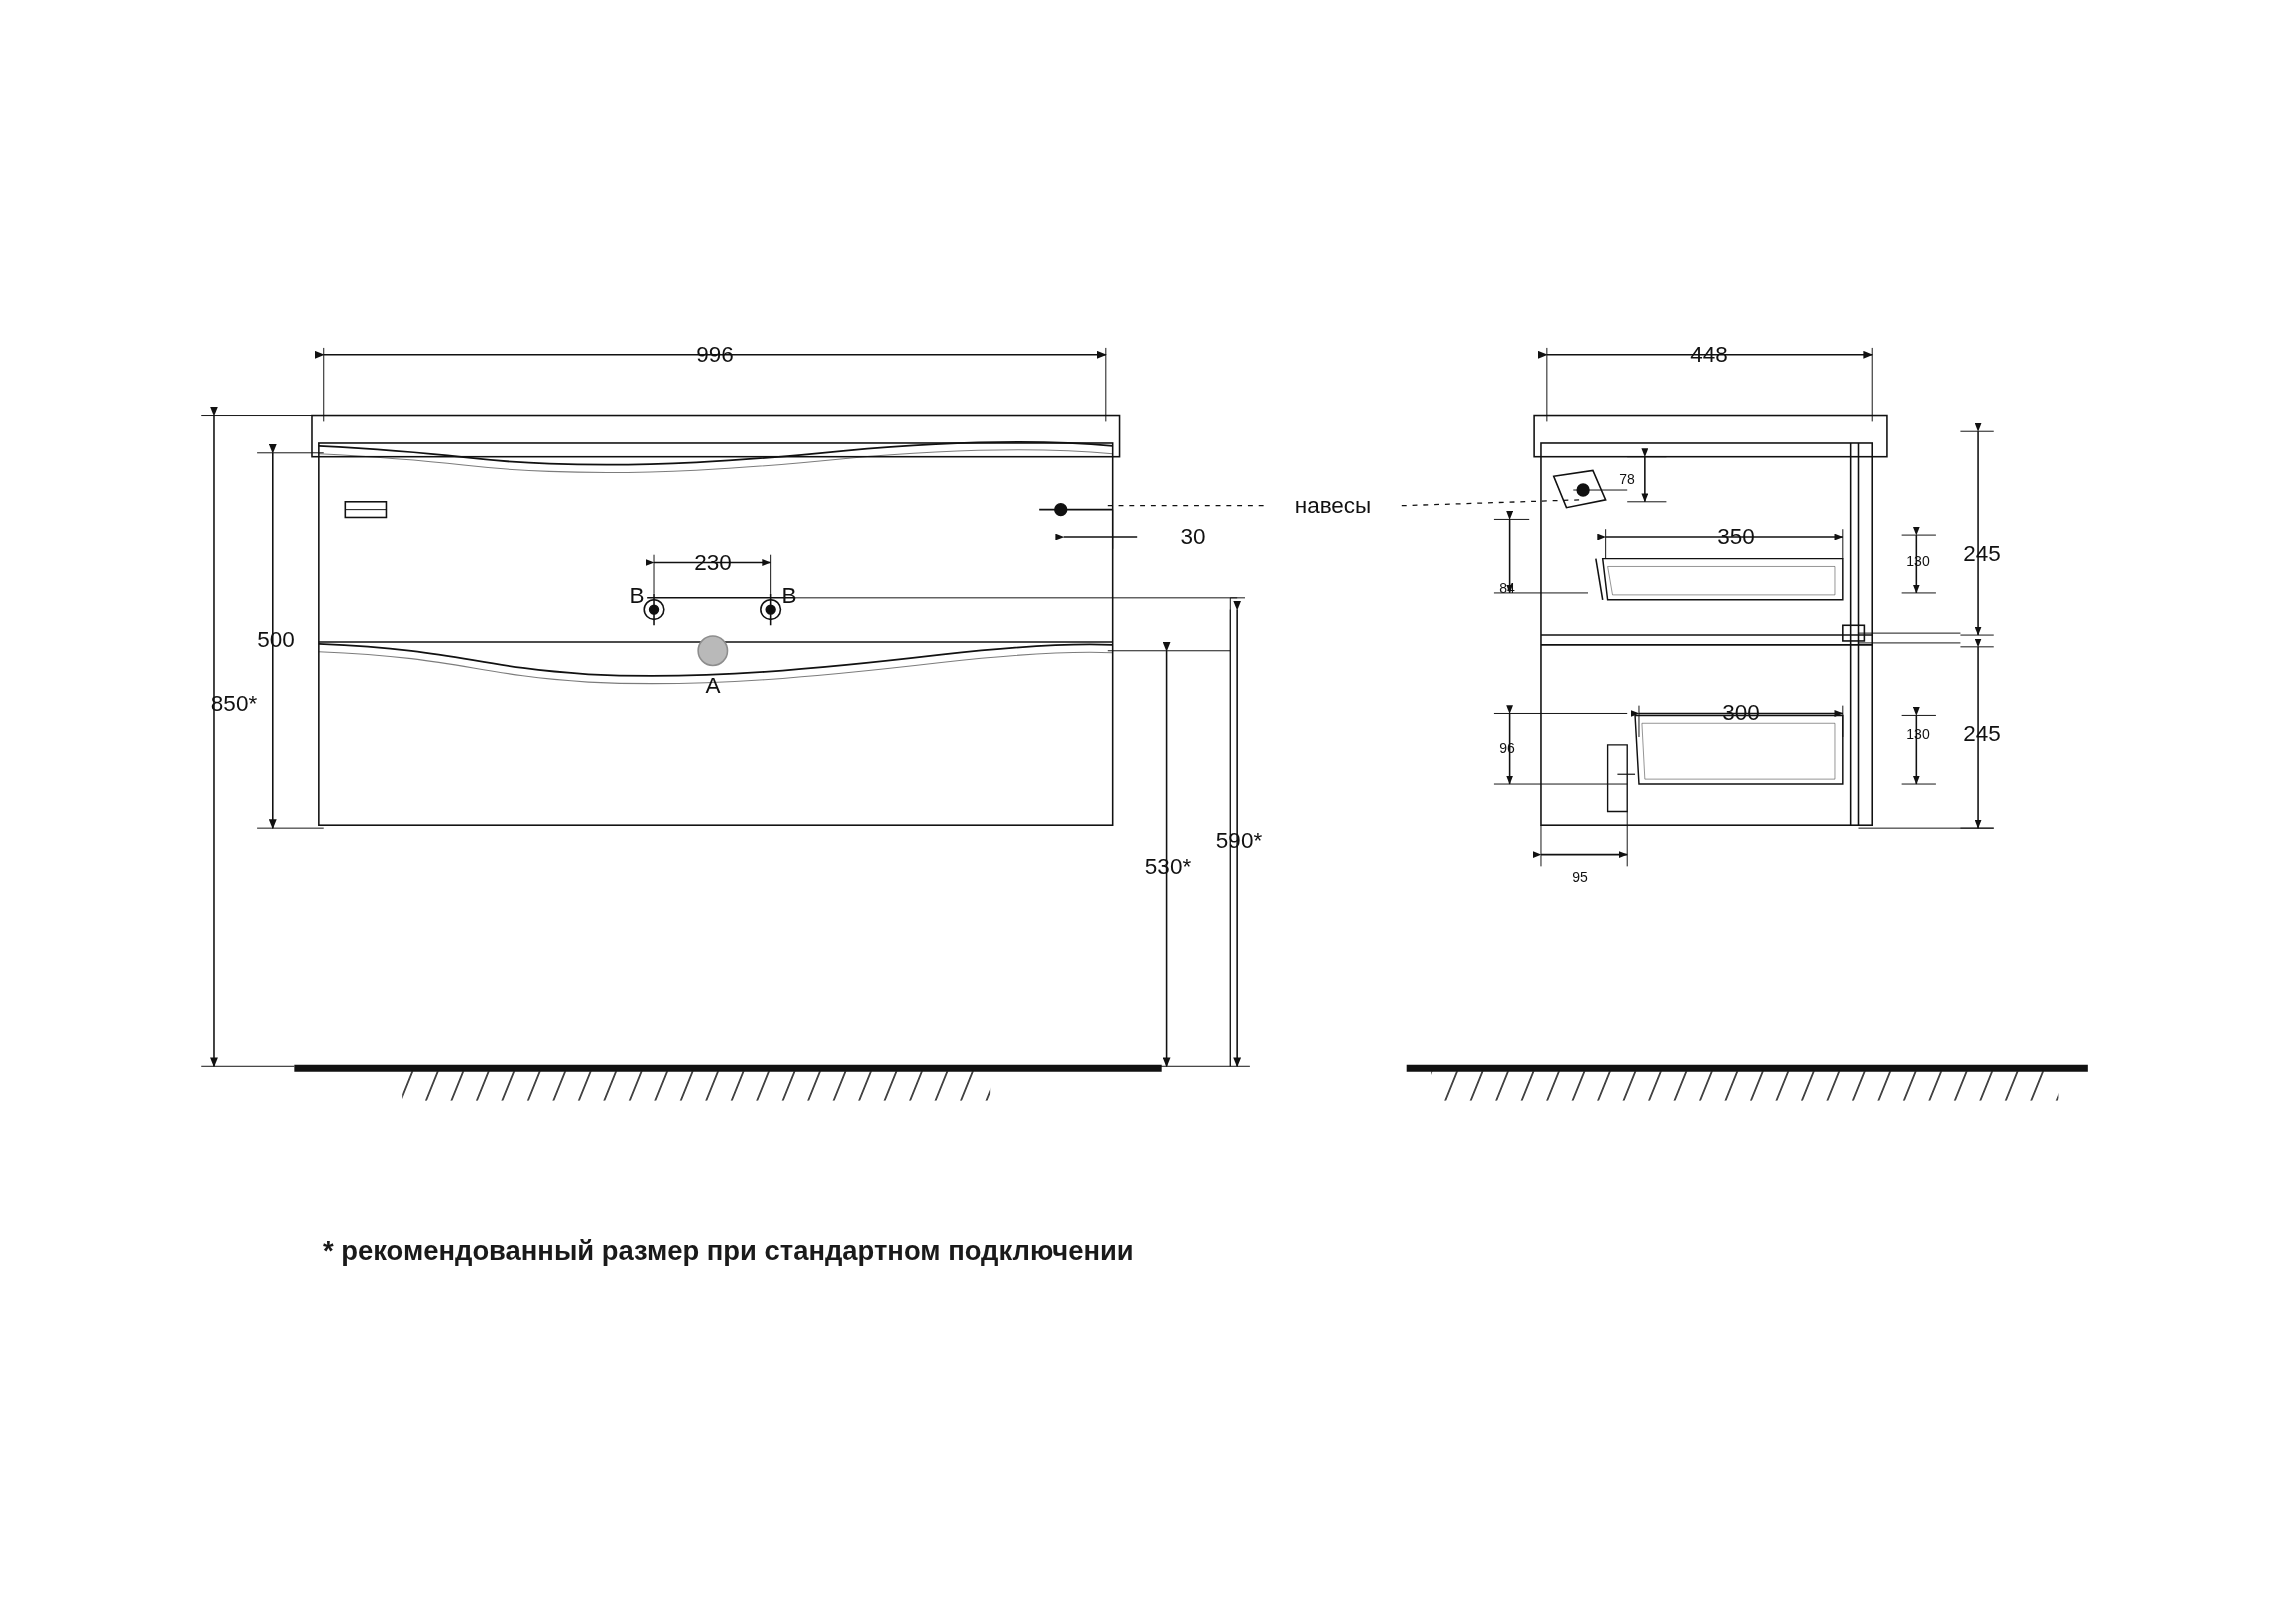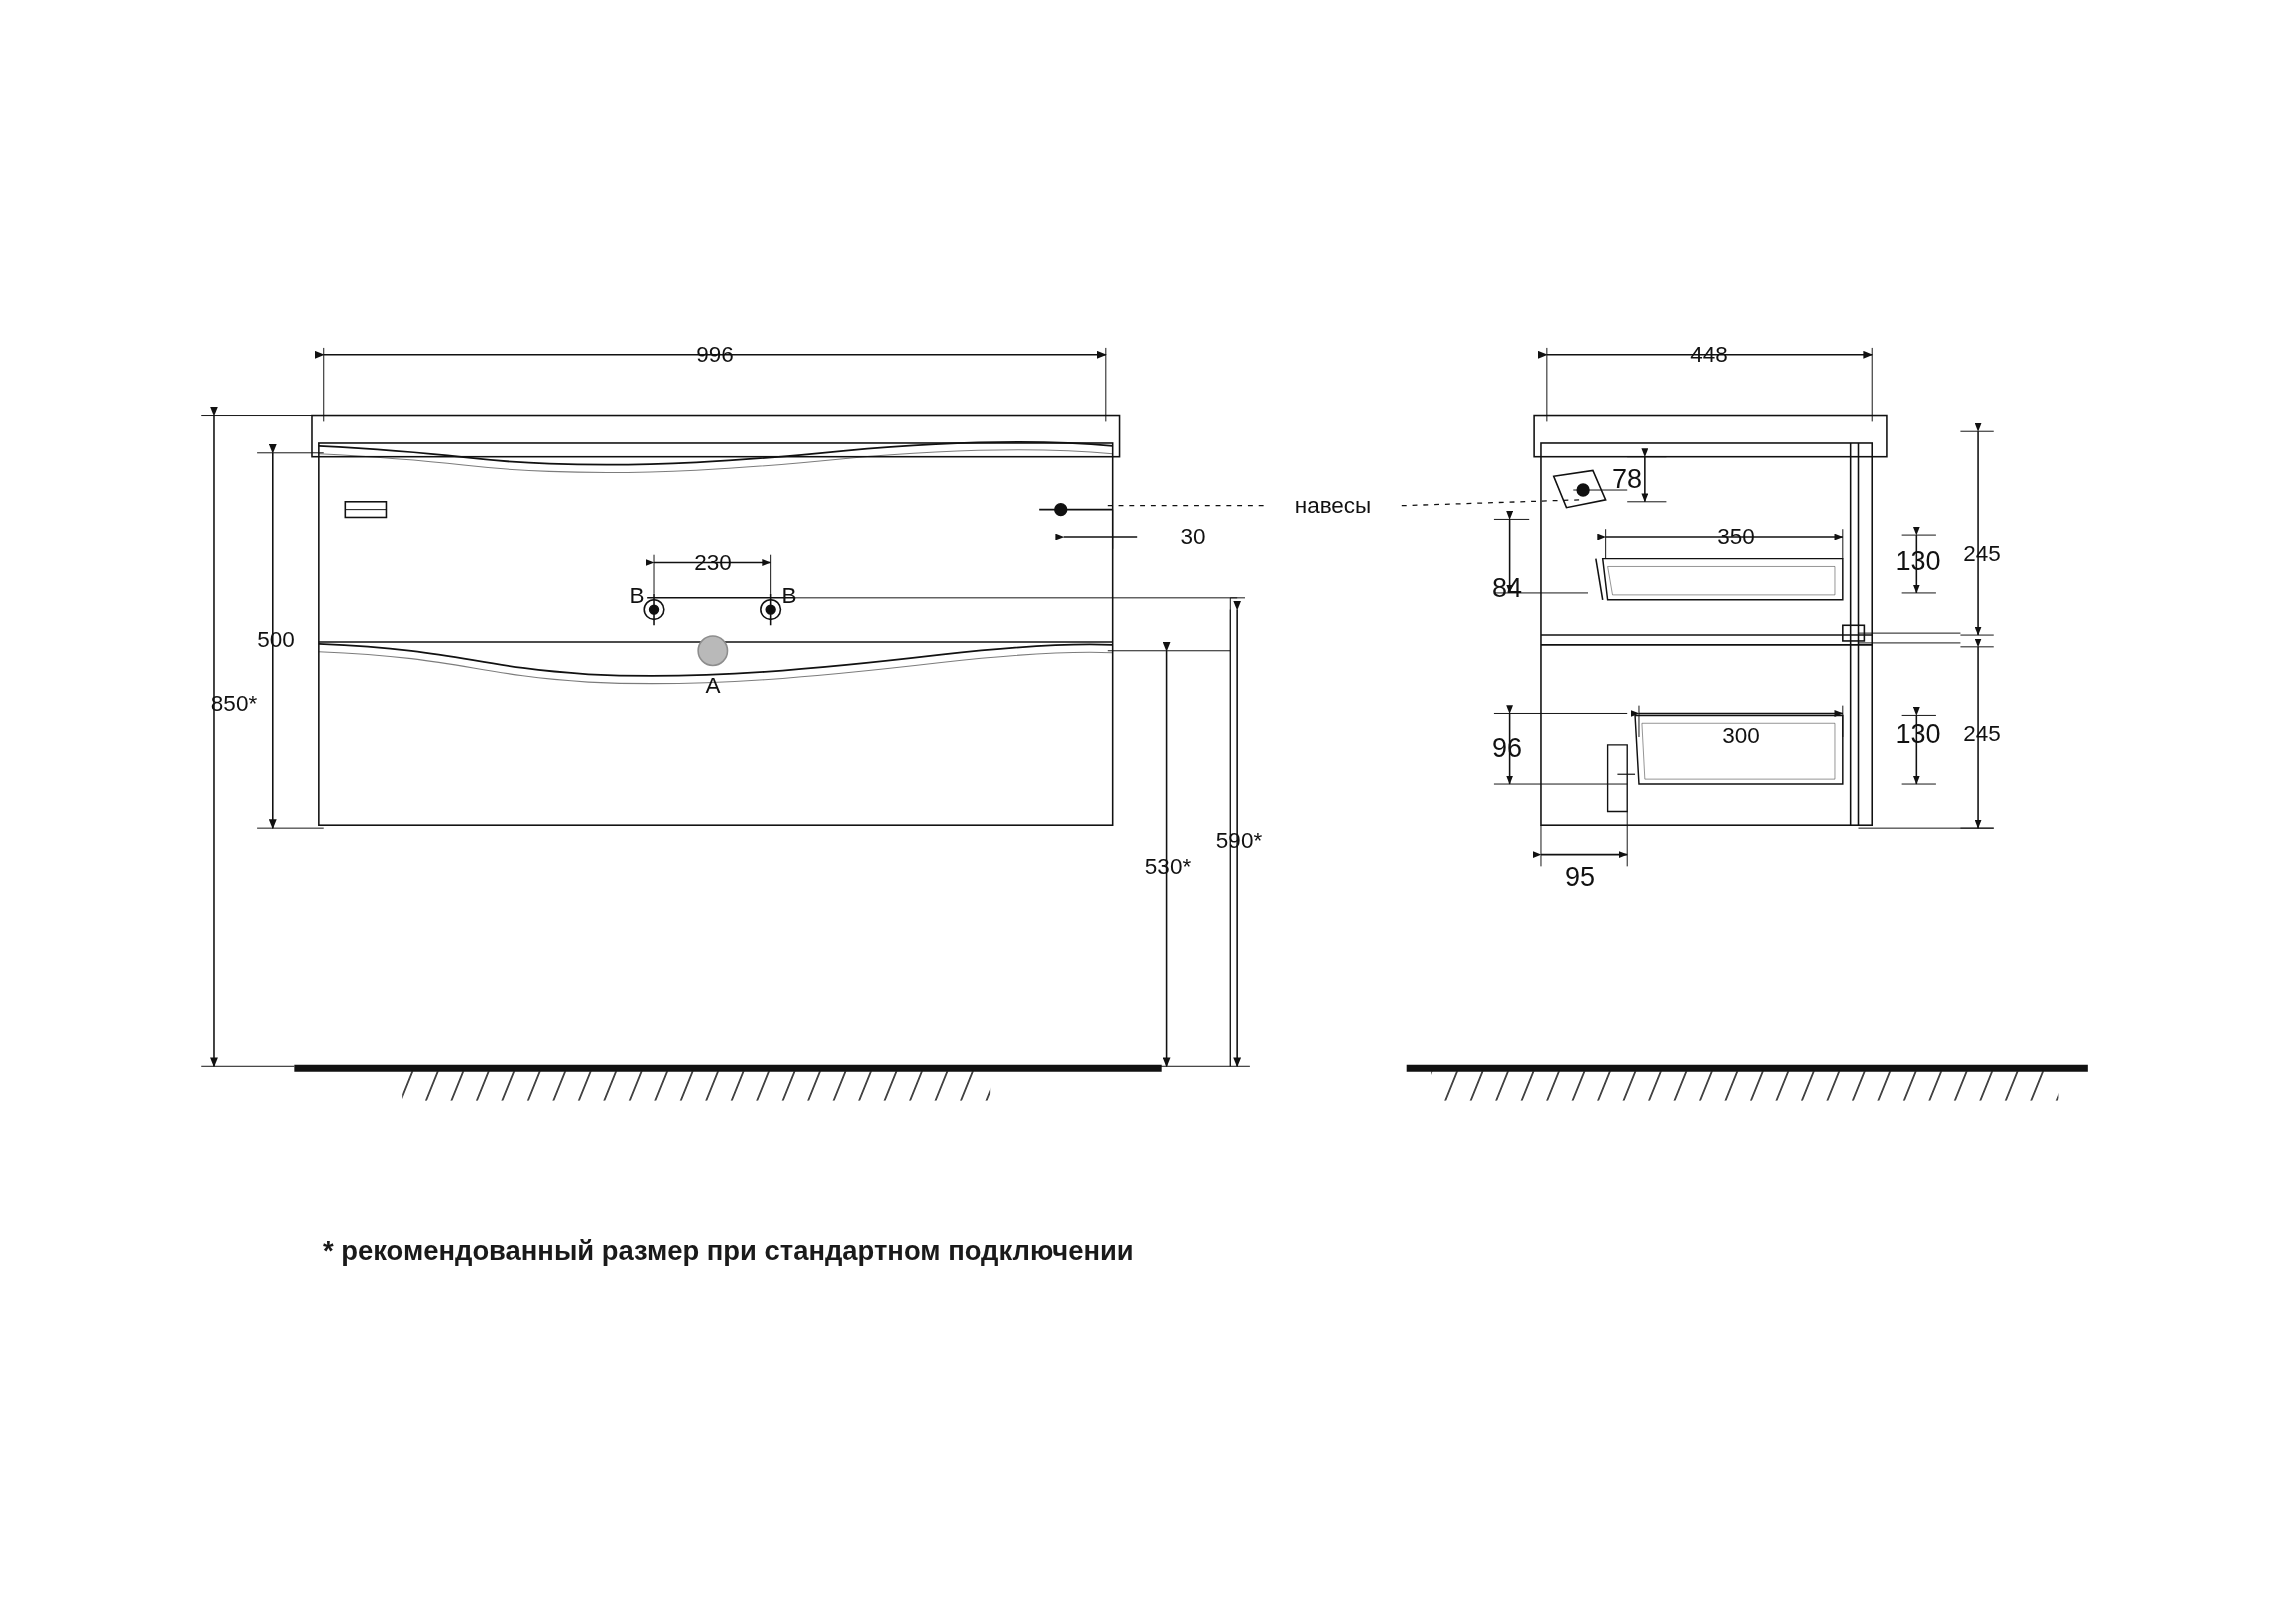--- a/index.html
+++ b/index.html
@@ -1,21 +1,21 @@
 <!DOCTYPE html>
 <html><head>
 <meta charset="utf-8">
 <style>
   html,body{margin:0;padding:0;background:#ffffff;}
   body{width:2293px;height:1621px;position:relative;font-family:"Liberation Sans",sans-serif;color:#1a1a1a;overflow:hidden;}
   .stage{position:absolute;left:0;top:0;width:2293px;height:1150px;}
   svg.draw{position:absolute;left:0;top:0;width:2293px;height:1621px;}
   .lbl{position:absolute;font-family:"Liberation Sans",sans-serif;color:#111;white-space:nowrap;}
   .dim{font-size:22.5px;}
-  .dim-small{font-size:27px;}
+  .dim-small{font-size:14px;}
   .note{font-size:27.4px;line-height:1.55;font-weight:bold;}
   .legend{position:absolute;left:323px;top:1230px;}
   .legend div{margin-bottom:13.7px;}
   .ctr{transform:translate(-50%,-50%);}
 </style>
 </head>
 <body>
 
 <div class="stage">
 
@@ -187,21 +187,21 @@
   <div class="lbl dim ctr" style="left:713px;top:686px;">A</div>
 
   <div class="lbl dim ctr" style="left:1333px;top:506px;">навесы</div>
 
   <div class="lbl dim ctr" style="left:1709px;top:355px;">448</div>
   <div class="lbl dim-small ctr" style="left:1627px;top:479px;">78</div>
   <div class="lbl dim-small ctr" style="left:1507px;top:588px;">84</div>
   <div class="lbl dim ctr" style="left:1736px;top:537px;">350</div>
   <div class="lbl dim-small ctr" style="left:1918px;top:561px;">130</div>
   <div class="lbl dim ctr" style="left:1982px;top:554px;">245</div>
-  <div class="lbl dim ctr" style="left:1741px;top:713px;margin-top:23px;">300</div>
+  <div class="lbl dim ctr" style="left:1741px;top:713px;">300</div>
   <div class="lbl dim-small ctr" style="left:1507px;top:748px;">96</div>
   <div class="lbl dim-small ctr" style="left:1918px;top:734px;">130</div>
   <div class="lbl dim ctr" style="left:1982px;top:734px;">245</div>
   <div class="lbl dim-small ctr" style="left:1580px;top:877px;">95</div>
 
   <div class="legend">
     <div class="note">* рекомендованный размер при стандартном подключении</div>
   </div>
 
 </div>

